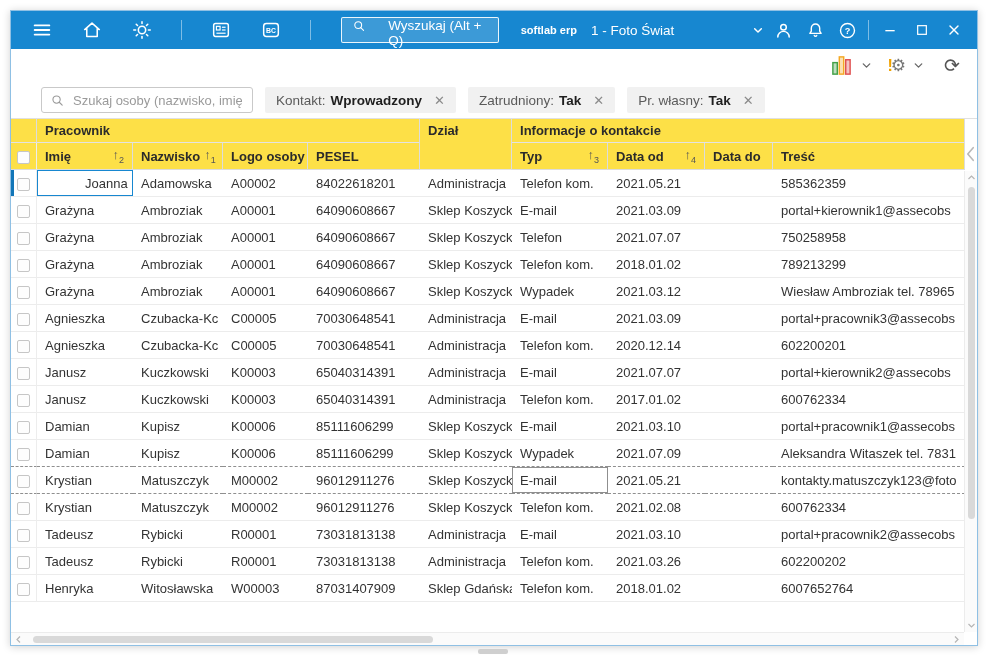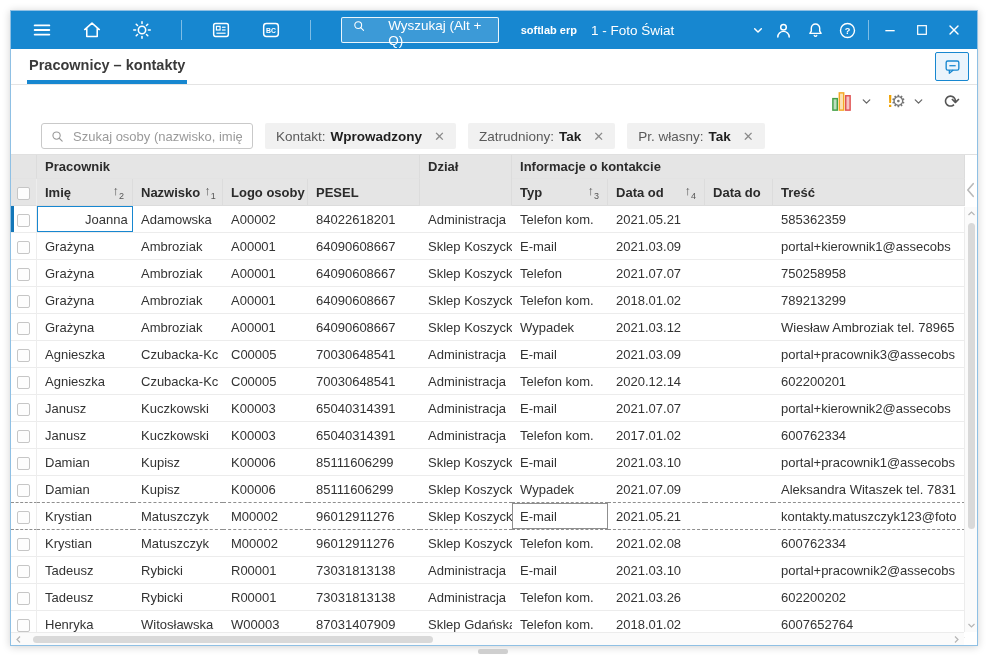--- a/index.html
+++ b/index.html
@@ -72,21 +72,21 @@
     height:26px; background:#f1f1f1; border-radius:2px; display:flex;
     align-items:center; padding:0 11px; font-size:13.5px; color:#5a5a5a;
     gap:5px; white-space:nowrap;
   }
   .chip b { color:#1f1f1f; font-weight:700; }
   .chip .x { color:#8a8a8a; margin-left:7px; font-size:13px; cursor:pointer; }
   
   .table-area { position:relative; flex:1; border-top:1px solid #e0e0e0; overflow:hidden; background:#fff; }
   table { width:954px; table-layout:fixed; border-collapse:separate; border-spacing:0; font-size:13px; }
   thead th {
-    background:#e5e5e5; text-align:left; font-weight:700; color:#2b2b2b;
+    background:#fde047; text-align:left; font-weight:700; color:#2b2b2b;
     padding:0 8px; border-right:1px solid #dcdcdc; border-bottom:1px solid #dcdcdc;
     white-space:nowrap; overflow:hidden;
   }
   tr.group-row th { height:24px; border-bottom:1px solid #e3e3e3; font-size:13px; }
   tr.sub-row th { height:27px; }
   th.th-dzial { vertical-align:top; padding-top:4px; }
   .th-flex { display:flex; align-items:center; justify-content:space-between; }
   .sort { color:#555; font-weight:400; font-size:13px; margin-left:4px; }
   .sort sub { font-size:9px; }
   tbody td {
@@ -224,32 +224,20 @@
         <svg width="16" height="16" viewBox="0 0 24 24">
             <g stroke="#fff" stroke-width="2" stroke-linecap="round">
               <line x1="6" y1="6" x2="18" y2="18"></line>
               <line x1="18" y1="6" x2="6" y2="18"></line>
             </g>
           </svg>
       </span>
     </div>
   </div>
 
-  <div class="tabrow">
-    <div class="tab">
-      <span>Pracownicy – kontakty</span>
-    </div>
-    <div class="chat-btn">
-      <svg width="19" height="19" viewBox="0 0 24 24">
-          <rect x="4" y="5" width="16" height="11.5" rx="2" fill="none" stroke="#1787d0" stroke-width="1.7"></rect>
-          <path d="M8 16.5 V20.5 L13 16.5" fill="none" stroke="#1787d0" stroke-width="1.7" stroke-linejoin="round"></path>
-          <line x1="8" y1="11" x2="16" y2="11" stroke="#1787d0" stroke-width="1.6"></line>
-        </svg>
-    </div>
-  </div>
 
   <div class="toolbar">
     <span class="ibtn">
       <svg width="23" height="23" viewBox="0 0 24 24">
           <rect x="3" y="9" width="4.6" height="12" fill="#43a047" fill-opacity="0.35" stroke="#43a047" stroke-width="1.5"></rect>
           <rect x="9.7" y="3" width="4.6" height="18" fill="#f4a825" fill-opacity="0.35" stroke="#f4a825" stroke-width="1.5"></rect>
           <rect x="16.4" y="6" width="4.6" height="15" fill="#e05252" fill-opacity="0.35" stroke="#e05252" stroke-width="1.5"></rect>
         </svg>
     </span>
     <span class="tool-chevron">

